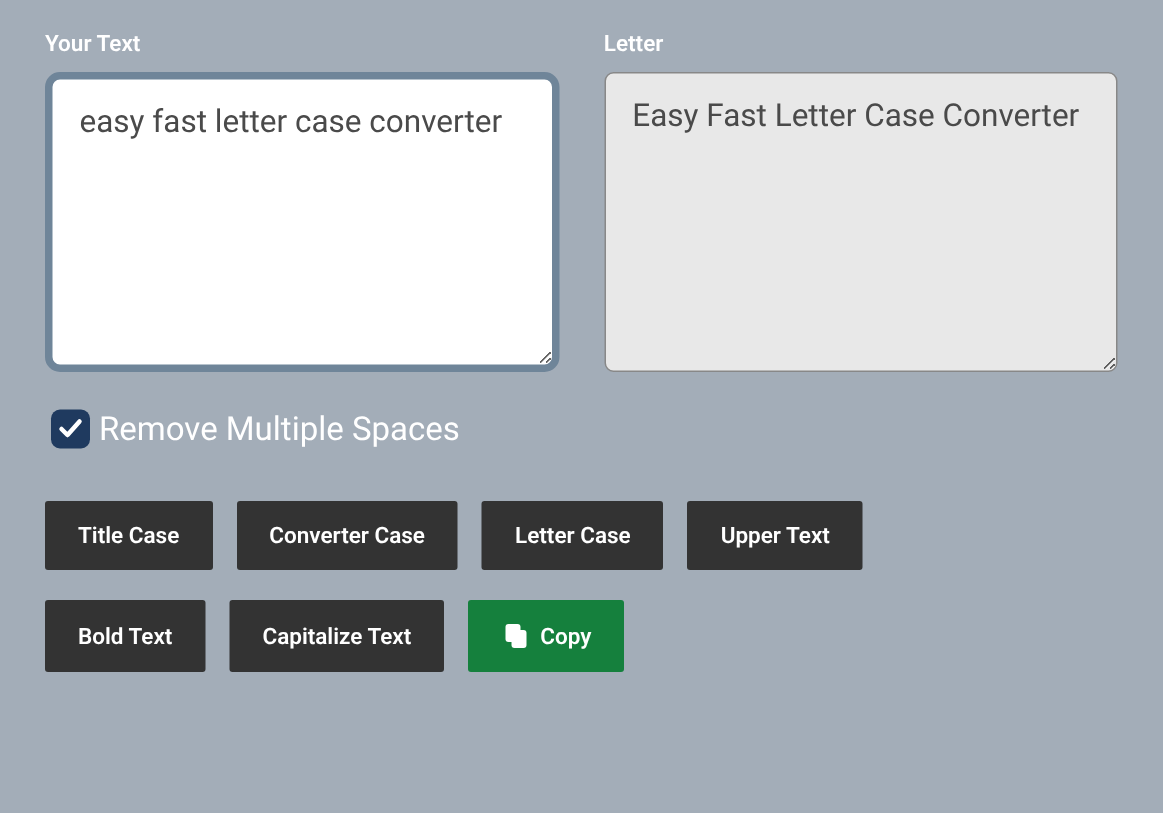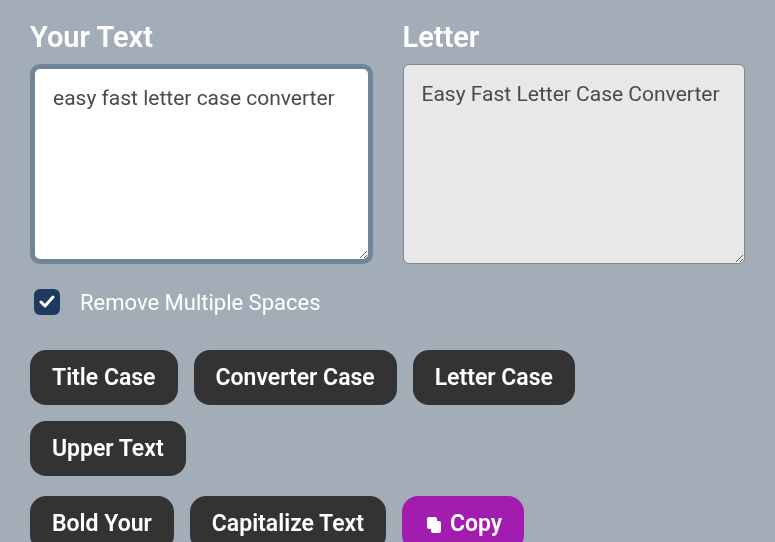--- a/index.html
+++ b/index.html
@@ -23,21 +23,21 @@
       gap: 30px;
       margin-bottom: 25px;
     }
     .text-col {
       flex: 1;
       display: flex;
       flex-direction: column;
     }
     .label {
       color: #ffffff;
-      font-size: 29px;
+      font-size: 15px;
       font-weight: 600;
       margin-bottom: 10px;
     }
     .input-area {
       width: 100%;
       height: 200px;
       border-radius: 10px;
       border: 5px solid #6f8599;
       background: #ffffff;
       padding: 14px 18px;
@@ -58,21 +58,21 @@
       font-size: 21px;
       color: #4a4a4a;
       font-family: inherit;
       resize: both;
       outline: none;
       line-height: 1.5;
     }
     .checkbox-row {
       display: flex;
       align-items: center;
-      gap: 20px;
+      gap: 6px;
       margin-bottom: 35px;
       padding-left: 4px;
     }
     .checkbox {
       width: 26px;
       height: 26px;
       border-radius: 6px;
       background: #1f3a5f;
       display: flex;
       align-items: center;
@@ -90,36 +90,36 @@
       font-weight: 400;
     }
     .button-row {
       display: flex;
       flex-wrap: wrap;
       gap: 16px;
       margin-bottom: 20px;
     }
     .btn {
       padding: 14px 22px;
-      border-radius: 16px;
+      border-radius: 2px;
       border: none;
-      font-size: 23px;
+      font-size: 15px;
       font-weight: 600;
       color: #ffffff;
       cursor: pointer;
       font-family: inherit;
       display: flex;
       align-items: center;
       gap: 6px;
     }
     .btn-dark {
       background: #333333;
     }
     .btn-copy {
-      background: #a21caf;
+      background: #15803d;
     }
     .copy-icon {
       display: inline-block;
       width: 20px;
       height: 20px;
     }
   </style>
 </head>
 <body>
 
@@ -145,21 +145,21 @@
   </div>
 
   <div class="button-row">
     <button class="btn btn-dark">Title Case</button>
     <button class="btn btn-dark">Converter Case</button>
     <button class="btn btn-dark">Letter Case</button>
     <button class="btn btn-dark">Upper Text</button>
   </div>
 
   <div class="button-row">
-    <button class="btn btn-dark">Bold Your</button>
+    <button class="btn btn-dark">Bold Text</button>
     <button class="btn btn-dark">Capitalize Text</button>
     <button class="btn btn-copy">
       <span class="copy-icon">
         <svg viewBox="0 0 20 20" fill="white">
           <rect x="3" y="2" width="10" height="12" rx="2"></rect>
           <rect x="7" y="6" width="10" height="12" rx="2"></rect>
         </svg>
       </span>
       <span>Copy</span>
     </button>

